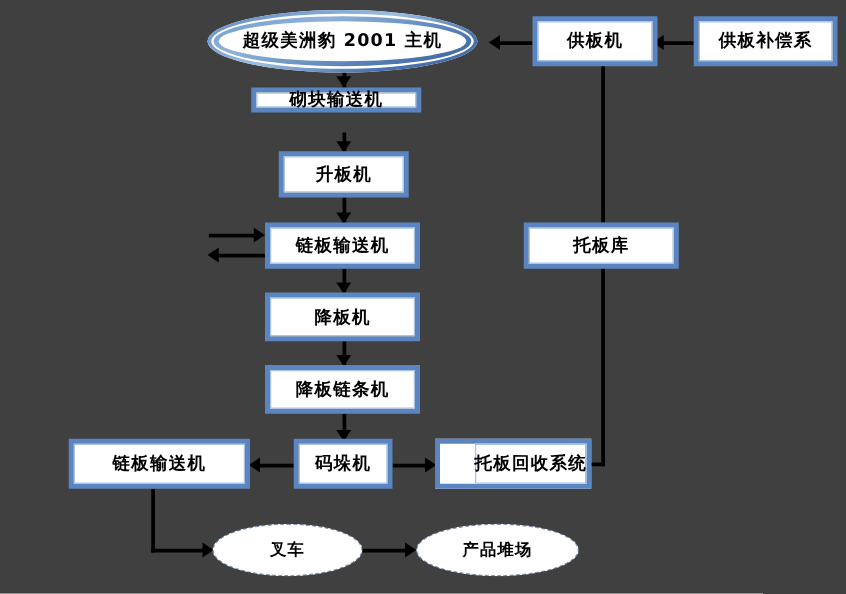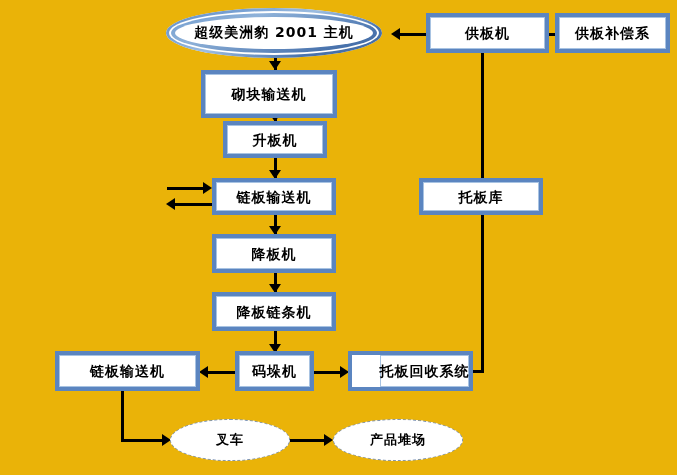--- a/index.html
+++ b/index.html
@@ -4,21 +4,21 @@
 <style>
   html, body {
     margin: 0;
     padding: 0;
     background: #ffffff;
   }
   #canvas {
     position: relative;
     width: 677px;
     height: 475px;
-    background: #eab308;
+    background: #404040;
     overflow: hidden;
     font-family: "DejaVu Sans", "Liberation Sans", sans-serif;
   }
 
   
   .node {
     position: absolute;
     box-sizing: border-box;
     border: 4px solid #5b85c0;
     background: #ffffff;
@@ -198,33 +198,33 @@
   <div class="arrowhead right" style="left:324px; top:434px;"></div>
 
   <div class="ellipse-host" style="left:166px; top:8px; width:216px; height:50px;">
     <div class="ring-outer"></div>
     <div class="ring-mid"></div>
     <div class="ring-in2"></div>
     <div class="core"></div>
     <span class="label">超级美洲豹 2001 主机</span>
   </div>
 
-  <div class="node" style="left:426px; top:13px; width:123px; height:40px;">
+  <div class="node" style="left:426px; top:13px; width:100px; height:40px;">
     <div class="inner">
       <span class="label">供板机</span>
     </div>
   </div>
 
   <div class="node" style="left:555px; top:13px; width:115px; height:40px;">
     <div class="inner">
       <span class="label">供板补偿系</span>
     </div>
   </div>
 
-  <div class="node" style="left:201px; top:70px; width:136px; height:48px;">
+  <div class="node" style="left:201px; top:70px; width:136px; height:20px;">
     <div class="inner">
       <span class="label">砌块输送机</span>
     </div>
   </div>
 
   <div class="node" style="left:223px; top:121px; width:104px; height:37px;">
     <div class="inner">
       <span class="label">升板机</span>
     </div>
   </div>

